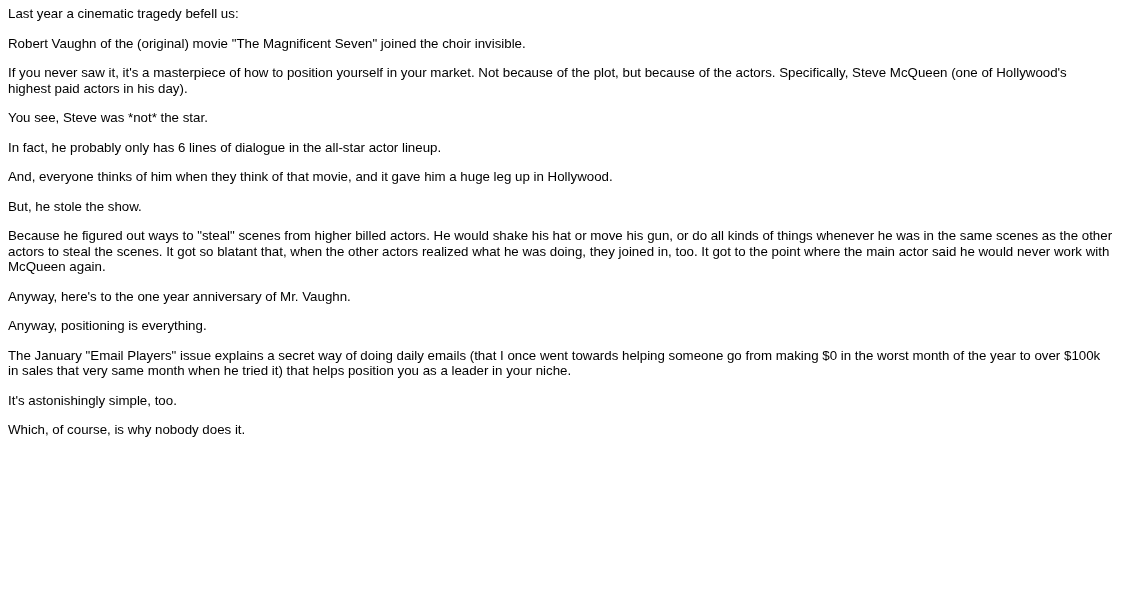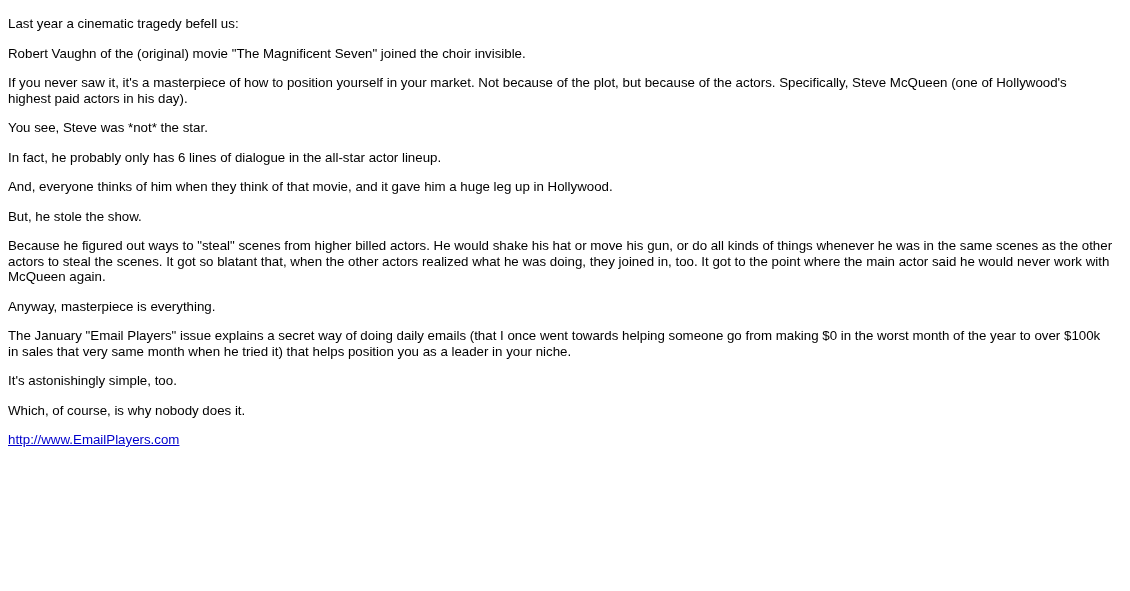--- a/index.html
+++ b/index.html
@@ -8,21 +8,21 @@
     background: #ffffff;
   }
   body {
     width: 1130px;
     height: 591px;
     font-family: "Liberation Sans", sans-serif;
     color: #000000;
     overflow: hidden;
   }
   #doc {
-    padding: 16px 8px 0 8px;
+    padding: 6px 8px 0 8px;
     box-sizing: border-box;
     width: 1130px;
   }
   p.para {
     margin: 0 0 14px 0;
     font-size: 13.3px;
     line-height: 15.5px;
     color: #000000;
     max-width: 1105px;
     word-wrap: break-word;
@@ -42,18 +42,18 @@
 
 <div id="doc">
   <p class="para">Last year a cinematic tragedy befell us:</p>
   <p class="para">Robert Vaughn of the (original) movie "The Magnificent Seven" joined the choir invisible.</p>
   <p class="para">If you never saw it, it's a masterpiece of how to position yourself in your market. Not because of the plot, but because of the actors. Specifically, Steve McQueen (one of Hollywood's highest paid actors in his day).</p>
   <p class="para">You see, Steve was *not* the star.</p>
   <p class="para">In fact, he probably only has 6 lines of dialogue in the all-star actor lineup.</p>
   <p class="para">And, everyone thinks of him when they think of that movie, and it gave him a huge leg up in Hollywood.</p>
   <p class="para">But, he stole the show.</p>
   <p class="para">Because he figured out ways to "steal" scenes from higher billed actors. He would shake his hat or move his gun, or do all kinds of things whenever he was in the same scenes as the other actors to steal the scenes. It got so blatant that, when the other actors realized what he was doing, they joined in, too. It got to the point where the main actor said he would never work with McQueen again.</p>
-  <p class="para">Anyway, masterpiece is everything.</p>
+  <p class="para">Anyway, here's to the one year anniversary of Mr. Vaughn.</p>
+  <p class="para">Anyway, positioning is everything.</p>
   <p class="para">The January "Email Players" issue explains a secret way of doing daily emails (that I once went towards helping someone go from making $0 in the worst month of the year to over $100k in sales that very same month when he tried it) that helps position you as a leader in your niche.</p>
   <p class="para">It's astonishingly simple, too.</p>
   <p class="para">Which, of course, is why nobody does it.</p>
-  <p class="para"><a class="link" href="#">http://www.EmailPlayers.com</a></p>
 </div>
 
 </body></html>

